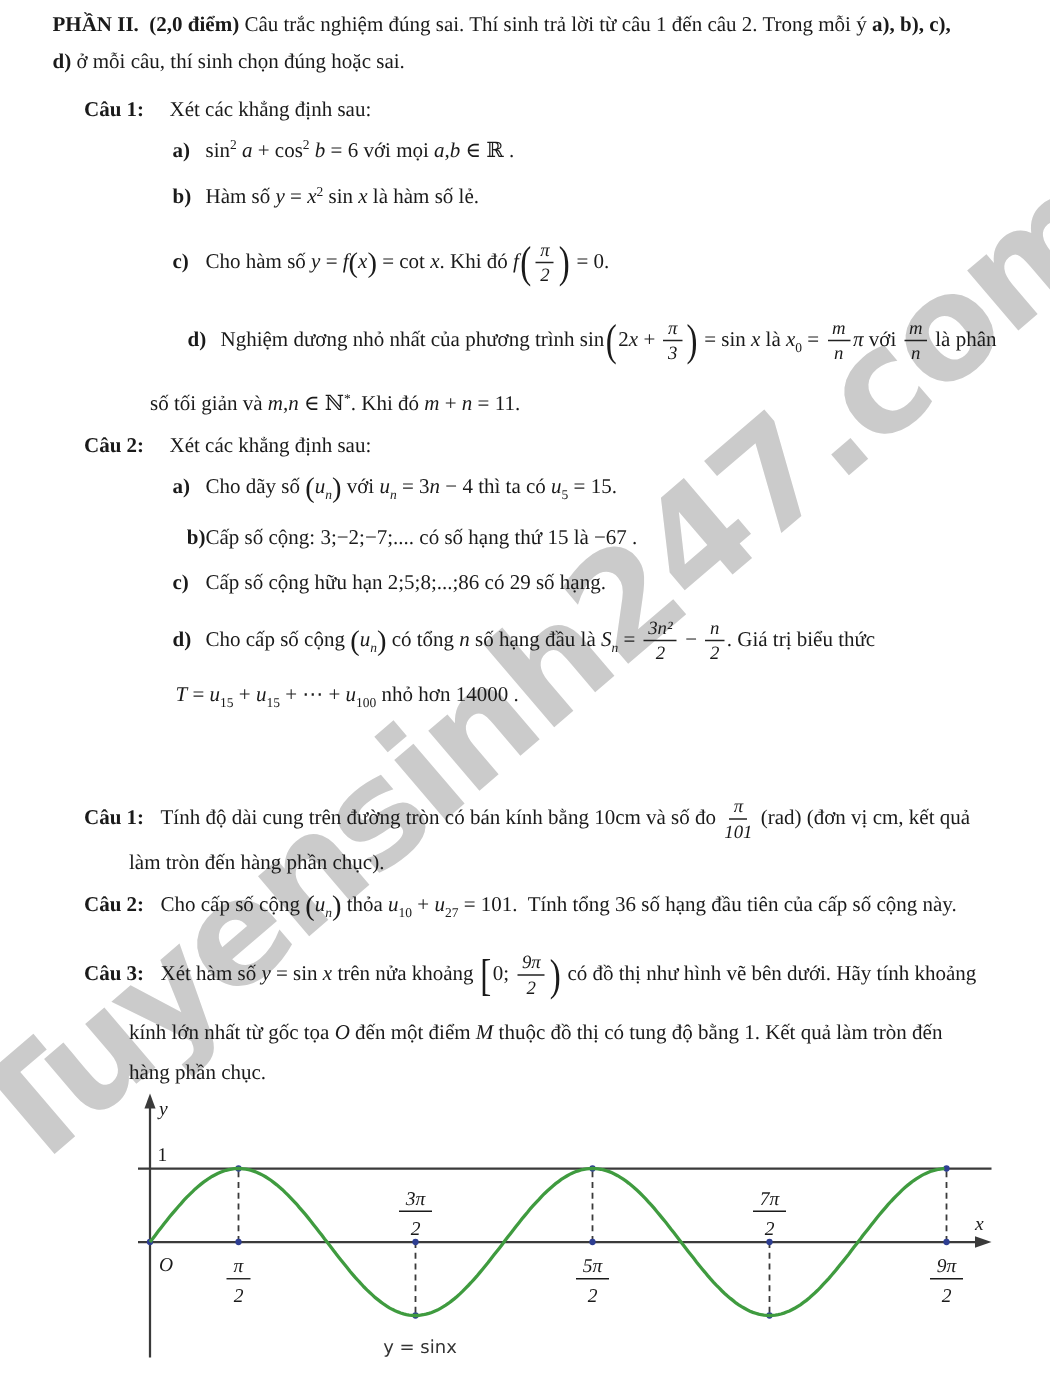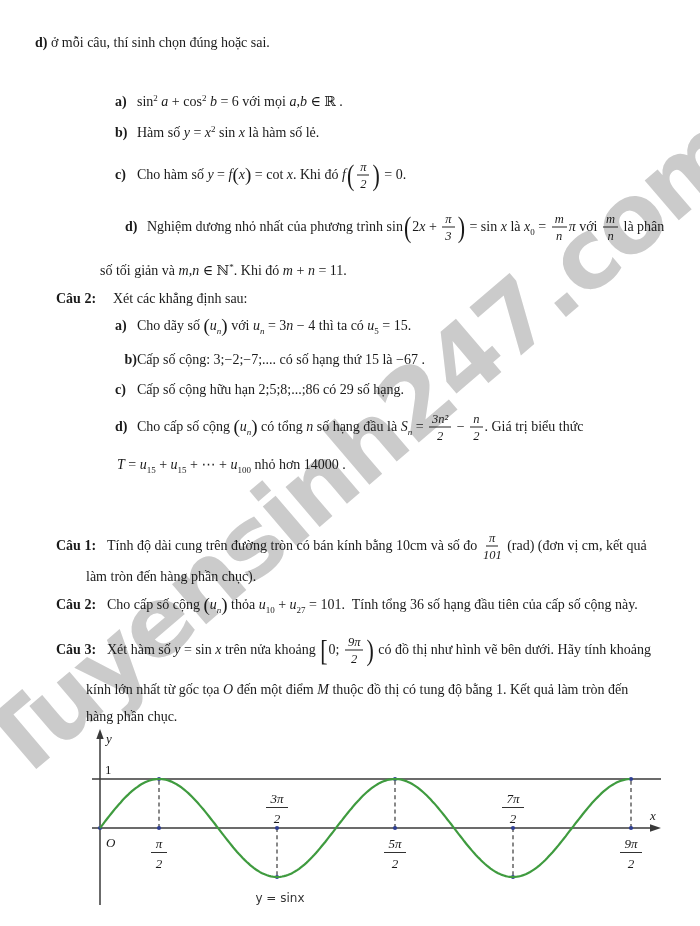--- a/index.html
+++ b/index.html
@@ -40,22 +40,26 @@
   #graph .cl{font:12px "DejaVu Sans","Liberation Sans",sans-serif;fill:#333;text-anchor:middle;}
 </style>
 </head>
 <body>
 
 <div class="page">
   <div class="watermark">Tuyensinh247.com</div>
 
   <div class="doc">
 
+    <div class="line" style="top:17px;left:35px;"><span class="b">PHẦN II.</span><span class="">  </span><span class="b">(2,0 điểm)</span><span class=""> Câu trắc nghiệm đúng sai. Thí sinh trả lời từ câu 1 đến câu 2. Trong mỗi ý </span><span class="b">a), b), c),</span></div>
     <div class="line" style="top:42px;left:35px;"><span class="b">d)</span><span class=""> ở mỗi câu, thí sinh chọn đúng hoặc sai.</span></div>
 
+    <div class="line" style="top:74px;left:35px;">
+      <span class="lab b">Câu 1:</span><span><span class="">Xét các khẳng định sau:</span></span>
+    </div>
     <div class="line" style="top:101px;left:94px;">
       <span class="ilab b">a)</span><span><span class="">sin</span><sup class="">2</sup><span class=""> </span><span class="i">a</span><span class=""> + cos</span><sup class="">2</sup><span class=""> </span><span class="i">b</span><span class=""> = 6 với mọi </span><span class="i">a</span><span class="">,</span><span class="i">b</span><span class=""> ∈ ℝ .</span></span>
     </div>
     <div class="line" style="top:132px;left:94px;">
       <span class="ilab b">b)</span><span><span class="">Hàm số </span><span class="i">y</span><span class=""> = </span><span class="i">x</span><sup class="">2</sup><span class=""> sin </span><span class="i">x</span><span class=""> là hàm số lẻ.</span></span>
     </div>
     <div class="line" style="top:175px;left:94px;">
       <span class="ilab b">c)</span><span><span class="">Cho hàm số </span><span class="i">y</span><span class=""> = </span><span class="i">f</span><span class="big">(</span><span class="i">x</span><span class="big">)</span><span class=""> = cot </span><span class="i">x</span><span class="">. Khi đó </span><span class="i">f</span><span class="bigf">(</span><span class="frac"><span class="num">π</span><span class="den">2</span></span><span class="bigf">)</span><span class=""> = 0.</span></span>
     </div>
     <div class="line" style="top:227px;left:104px;">

